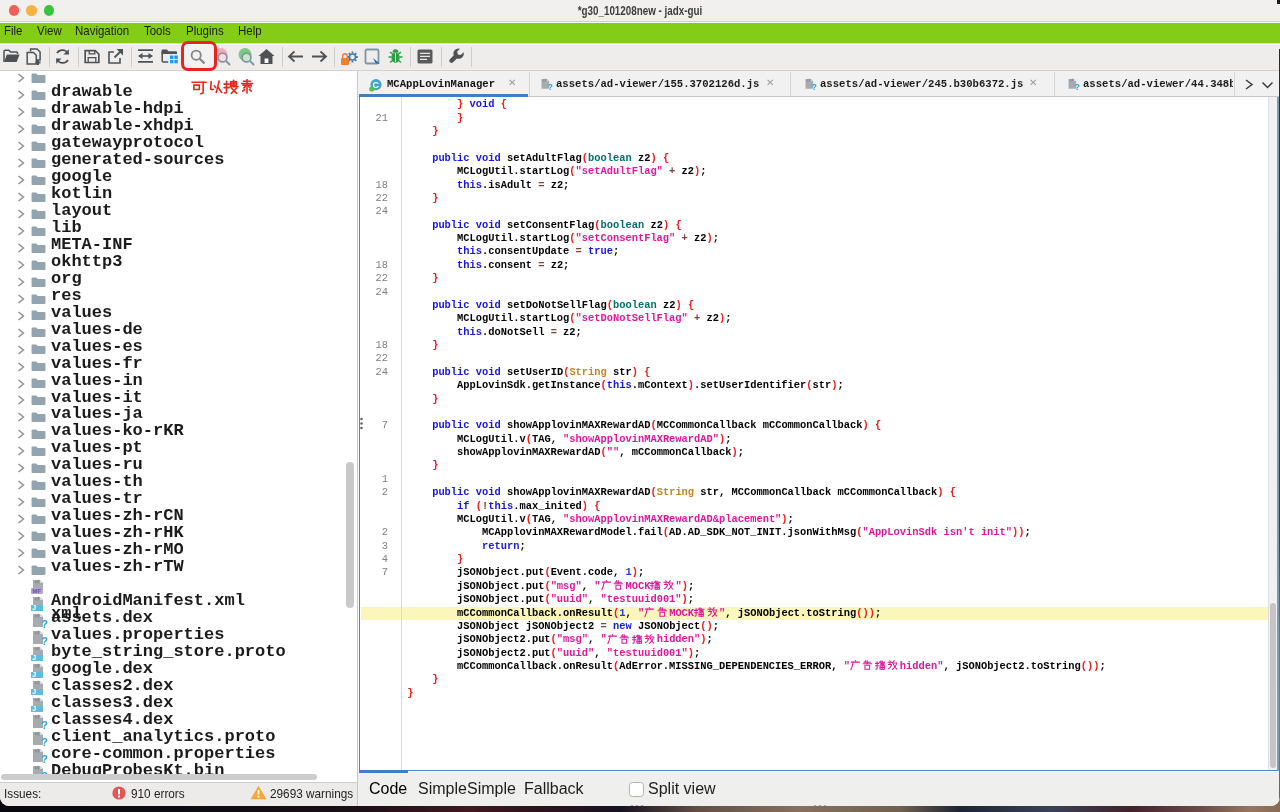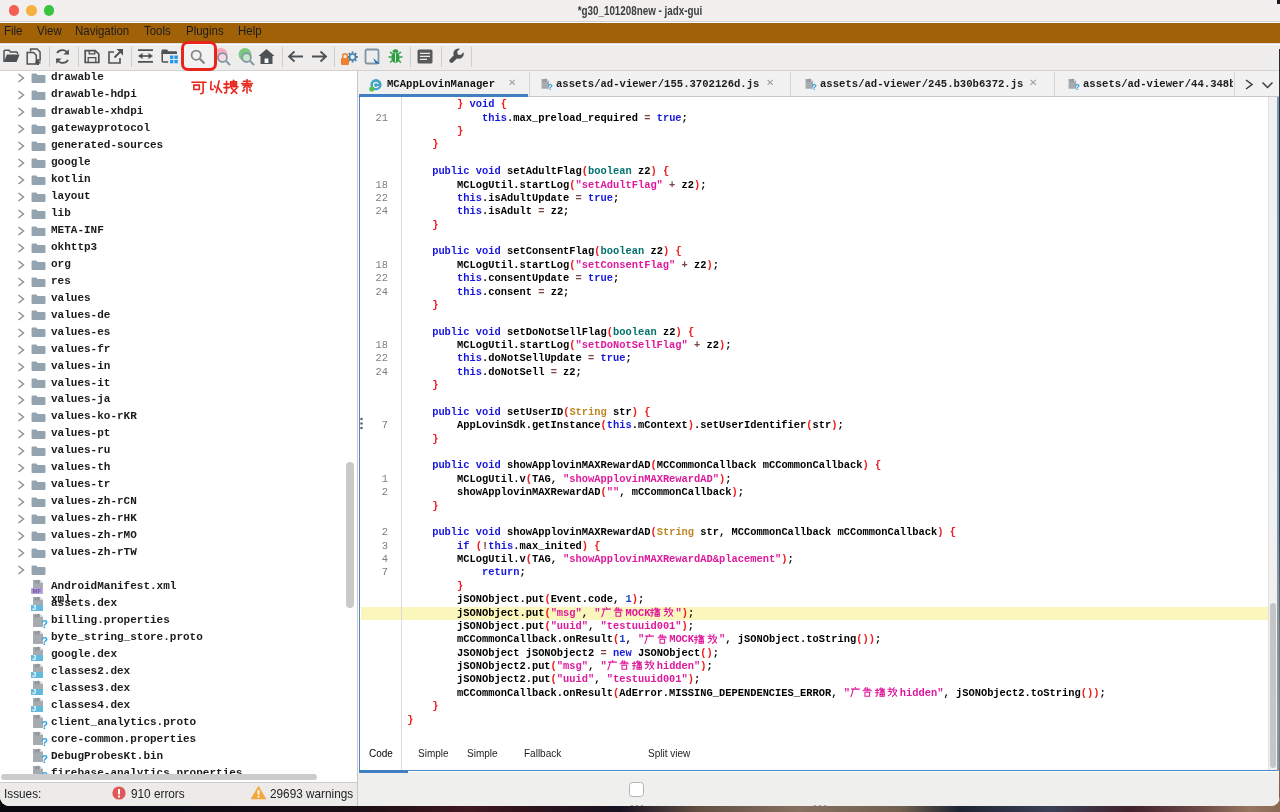--- a/index.html
+++ b/index.html
@@ -4,30 +4,30 @@
 * { margin:0; padding:0; box-sizing:border-box; }
 html,body { width:1280px; height:812px; overflow:hidden; font-family:"Liberation Sans",sans-serif; }
 body { background:#111118; position:relative; }
 .ab { position:absolute; }
 #desktop { position:absolute; left:0; top:0; width:1280px; height:812px;
   background:linear-gradient(90deg,#08080e 0,#0b0a12 180px,#1c0f16 360px,#401820 470px,#30141c 520px,#171221 620px,#635044 700px,#86705f 800px,#71604f 900px,#1d2433 960px,#3a4156 1050px,#41222c 1130px,#6b4a48 1200px,#96765f 1250px,#8a6a52 1280px); }
 #win { position:absolute; left:0; top:0; width:1280px; height:806px; background:#fff; border-radius:0 0 9px 9px; overflow:hidden; }
 #titlebar { position:absolute; left:0; top:0; width:100%; height:21.5px; background:#f2f0ef; border-bottom:1px solid #d2cfce; }
 #titlebar .tl { position:absolute; top:5.2px; width:10.5px; height:10.5px; border-radius:50%; }
 #title { position:absolute; top:3.5px; width:100%; text-align:center; font-size:12.3px; font-weight:bold; color:#3d3d3d; transform:scaleX(0.8); transform-origin:center 0; }
-#menubar { position:absolute; left:0; top:22.5px; width:100%; height:21px; background:#a16207; border-bottom:1px solid #dcdcdc; }
+#menubar { position:absolute; left:0; top:22.5px; width:100%; height:21px; background:#84cc16; border-bottom:1px solid #dcdcdc; }
 .mi { position:absolute; top:0.5px; font-size:13.5px; color:#1c1c1c; transform:scaleX(0.85); transform-origin:0 0; }
 #toolbar { position:absolute; left:0; top:44.5px; width:100%; height:26px; background:#eeedec; border-bottom:1px solid #d4d2d0; }
 #tbicons { position:absolute; left:0; top:0; width:100%; height:0; }
 .tsep { position:absolute; top:47px; width:1px; height:20px; background:#cfcdcb; }
 #redbox { position:absolute; left:180.5px; top:41px; width:36px; height:30px; border:3px solid #e8251d; border-radius:7px; z-index:30; background:rgba(255,255,255,0.30); }
 #redtext { position:absolute; left:191px; top:79px; z-index:30; }
 #treebg { position:absolute; left:0; top:71px; width:357px; height:711px; background:#fff; }
 #tree { position:absolute; left:0; top:0; width:357px; height:774px; overflow:hidden; }
-.trow { position:absolute; left:51px; height:17px; line-height:17px; font-family:"Liberation Mono",monospace; font-size:11px; font-weight:600; color:#1b1b1b; white-space:pre; }
+.trow { position:absolute; left:51px; height:17px; line-height:17px; font-family:"Liberation Mono",monospace; font-size:17px; font-weight:600; color:#1b1b1b; white-space:pre;margin-top:14px; }
 #treehsb { position:absolute; left:1px; top:774px; width:316px; height:5.5px; border-radius:3px; background:#cccccc; }
 #treevsb { position:absolute; left:346px; top:462px; width:8px; height:146px; border-radius:4px; background:#c9c9c9; }
 #statusbar { position:absolute; left:0; top:782px; width:357px; height:24px; background:#ecebea; border-top:1px solid #cfcdcc; }
 #divider { position:absolute; left:356.5px; top:71px; width:1.5px; height:735px; background:#c9c7c6; }
 #tabbar { position:absolute; left:358px; top:71px; width:922px; height:26px; background:#f1f1f1; border-bottom:1px solid #c8c8c8; }
 .tabtxt { position:absolute; top:78px; font-family:"Liberation Mono",monospace; font-size:10.6px; font-weight:bold; color:#1c1c1c; z-index:5; }
 .tx { position:absolute; top:77px; font-size:10px; color:#9a9a9a; z-index:5; }
 .vsep { position:absolute; top:72px; width:1px; height:24px; background:#d6d6d6; z-index:4; }
 #tabul { position:absolute; left:358.5px; top:93.8px; width:169.5px; height:3.4px; background:#3f7ec0; z-index:6; }
 #codewrap { position:absolute; left:358.5px; top:97.2px; width:921px; height:673.3px; background:#fff; border-left:1.6px solid #4a86c8; }
@@ -41,21 +41,21 @@
 .cursor { display:inline-block; width:2px; height:11.5px; background:#000; vertical-align:-2px; }
 svg.cjk { display:inline-block; vertical-align:-1px; }
 #stripe { position:absolute; left:1268.4px; top:97.2px; width:11.6px; height:673.3px; background:#f1f1f1; border-left:1px solid #e0e0e0; }
 #edvsb { position:absolute; left:1270.3px; top:603px; width:5.6px; height:165px; border-radius:3px; background:#c5c5c5; }
 #edborder-b { position:absolute; left:358.5px; top:769.9px; width:920px; height:1.6px; background:#4a86c8; }
 #edborder-r { position:absolute; left:1277.2px; top:97.2px; width:1.6px; height:674px; background:#7d9cb4; }
 #sliver { position:absolute; left:1278.5px; top:49px; width:1.5px; height:757px; background:linear-gradient(#242b37 0,#272e3c 300px,#3a3a44 480px,#8a6c55 580px,#96765c 680px,#7a5a48 757px); }
 #notch { position:absolute; left:1276.5px; top:0; width:3.5px; height:4px; background:#1a1a22; }
 #bottombar { position:absolute; left:358px; top:771.5px; width:922px; height:34.5px; background:#efefee; }
 #codeul { position:absolute; left:358.5px; top:769.9px; width:49.5px; height:3.2px; background:#3f7ec0; z-index:6; }
-.bt { position:absolute; top:748px; font-size:10px; color:#1d1d1d; }
+.bt { position:absolute; top:780px; font-size:16px; color:#1d1d1d; }
 #splitcb { position:absolute; left:628.5px; top:781.5px; width:15px; height:15px; background:#fff; border:1.5px solid #b5b3b1; border-radius:3.5px; }
 .sb { position:absolute; top:786px; font-size:12.8px; color:#222; transform:scaleX(0.92); transform-origin:0 0; }
 .dots3 { position:absolute; top:804.5px; width:14px; height:3px; }
 #spdots { position:absolute; left:360.2px; top:416.5px; width:3px; height:13px; }
 </style></head>
 <body>
 <div id="desktop"></div>
 <div id="win">
   <div id="titlebar">
     <div class="tl" style="left:8.8px;background:#f35f57"></div>
@@ -411,21 +411,21 @@
         <text x="1.2" y="14.4" font-family="Liberation Sans" font-size="7" font-weight="bold" fill="#fff">J</text>
       </svg>
       <div class="trow" style="top:595.1px">assets.dex</div>
       <svg class="ab" style="left:31px;top:612.54px" width="17" height="16" viewBox="0 0 17 16">
         <path fill="#a6abb0" d="M2 1 h7 l3 3 v10 h-10 Z"></path>
         <path fill="#d7dadd" d="M9 1 l3 3 h-3 Z"></path>
         <rect x="4" y="1.6" width="1.6" height="2.8" fill="#8b9196"></rect>
         <rect x="6.4" y="0.8" width="1.8" height="3.6" fill="#8b9196"></rect>
         <text x="10.2" y="15" font-family="Liberation Sans" font-size="11" font-weight="bold" fill="#29a3dc">?</text>
       </svg>
-      <div class="trow" style="top:612.0px">billing.properties</div>
+      <div class="trow" style="top:612.0px">values.properties</div>
       <svg class="ab" style="left:31px;top:629.51px" width="17" height="16" viewBox="0 0 17 16">
         <path fill="#a6abb0" d="M2 1 h7 l3 3 v10 h-10 Z"></path>
         <path fill="#d7dadd" d="M9 1 l3 3 h-3 Z"></path>
         <rect x="4" y="1.6" width="1.6" height="2.8" fill="#8b9196"></rect>
         <rect x="6.4" y="0.8" width="1.8" height="3.6" fill="#8b9196"></rect>
         <text x="10.2" y="15" font-family="Liberation Sans" font-size="11" font-weight="bold" fill="#29a3dc">?</text>
       </svg>
       <div class="trow" style="top:629.0px">byte_string_store.proto</div>
       <svg class="ab" style="left:31px;top:646.48px" width="17" height="16" viewBox="0 0 17 16">
         <path fill="#a6abb0" d="M2 1 h7 l3 3 v10 h-10 Z"></path>
@@ -609,54 +609,52 @@
       <div class="cl"></div>
       <div class="cl"></div>
       <div class="cl"></div>
       <div class="cl"></div>
       <div class="cl"></div>
       <div class="cl"></div>
     </div>
   <div id="gutsep"></div>
   <div id="code">
       <div class="cl">        <i class="r">}</i> <i class="k">void</i> <i class="r">{</i></div>
-      <div class="cl">            <i class="k">this</i>.max_preload_required <i class="o">=</i> <i class="k">true</i>;</div>
       <div class="cl">        <i class="r">}</i></div>
       <div class="cl">    <i class="r">}</i></div>
       <div class="cl">&nbsp;</div>
       <div class="cl">    <i class="k">public</i> <i class="k">void</i> setAdultFlag<i class="r">(</i><i class="t">boolean</i> z2<i class="r">)</i> <i class="r">{</i></div>
       <div class="cl">        MCLogUtil.startLog<i class="r">(</i><i class="s">"setAdultFlag"</i> <i class="o">+</i> z2<i class="r">)</i>;</div>
-      <div class="cl">        <i class="k">this</i>.isAdultUpdate <i class="o">=</i> <i class="k">true</i>;</div>
       <div class="cl">        <i class="k">this</i>.isAdult <i class="o">=</i> z2;</div>
       <div class="cl">    <i class="r">}</i></div>
       <div class="cl">&nbsp;</div>
       <div class="cl">    <i class="k">public</i> <i class="k">void</i> setConsentFlag<i class="r">(</i><i class="t">boolean</i> z2<i class="r">)</i> <i class="r">{</i></div>
       <div class="cl">        MCLogUtil.startLog<i class="r">(</i><i class="s">"setConsentFlag"</i> <i class="o">+</i> z2<i class="r">)</i>;</div>
       <div class="cl">        <i class="k">this</i>.consentUpdate <i class="o">=</i> <i class="k">true</i>;</div>
       <div class="cl">        <i class="k">this</i>.consent <i class="o">=</i> z2;</div>
       <div class="cl">    <i class="r">}</i></div>
       <div class="cl">&nbsp;</div>
       <div class="cl">    <i class="k">public</i> <i class="k">void</i> setDoNotSellFlag<i class="r">(</i><i class="t">boolean</i> z2<i class="r">)</i> <i class="r">{</i></div>
       <div class="cl">        MCLogUtil.startLog<i class="r">(</i><i class="s">"setDoNotSellFlag"</i> <i class="o">+</i> z2<i class="r">)</i>;</div>
-      <div class="cl">        <i class="k">this</i>.doNotSellUpdate <i class="o">=</i> <i class="k">true</i>;</div>
       <div class="cl">        <i class="k">this</i>.doNotSell <i class="o">=</i> z2;</div>
       <div class="cl">    <i class="r">}</i></div>
       <div class="cl">&nbsp;</div>
       <div class="cl">    <i class="k">public</i> <i class="k">void</i> setUserID<i class="r">(</i><i class="g">String</i> str<i class="r">)</i> <i class="r">{</i></div>
       <div class="cl">        AppLovinSdk.getInstance<i class="r">(</i><i class="k">this</i>.mContext<i class="r">)</i>.setUserIdentifier<i class="r">(</i>str<i class="r">)</i>;</div>
       <div class="cl">    <i class="r">}</i></div>
       <div class="cl">&nbsp;</div>
       <div class="cl">    <i class="k">public</i> <i class="k">void</i> showApplovinMAXRewardAD<i class="r">(</i>MCCommonCallback mCCommonCallback<i class="r">)</i> <i class="r">{</i></div>
       <div class="cl">        MCLogUtil.v<i class="r">(</i>TAG, <i class="s">"showApplovinMAXRewardAD"</i><i class="r">)</i>;</div>
       <div class="cl">        showApplovinMAXRewardAD<i class="r">(</i><i class="s">""</i>, mCCommonCallback<i class="r">)</i>;</div>
       <div class="cl">    <i class="r">}</i></div>
       <div class="cl">&nbsp;</div>
       <div class="cl">    <i class="k">public</i> <i class="k">void</i> showApplovinMAXRewardAD<i class="r">(</i><i class="g">String</i> str, MCCommonCallback mCCommonCallback<i class="r">)</i> <i class="r">{</i></div>
       <div class="cl">        <i class="k">if</i> <i class="r">(</i><i class="o">!</i><i class="k">this</i>.max_inited<i class="r">)</i> <i class="r">{</i></div>
       <div class="cl">        MCLogUtil.v<i class="r">(</i>TAG, <i class="s">"showApplovinMAXRewardAD&amp;placement"</i><i class="r">)</i>;</div>
+      <div class="cl">            MCApplovinMAXRewardModel.fail<i class="r">(</i>AD.AD_SDK_NOT_INIT.jsonWithMsg<i class="r">(</i><i class="s">"AppLovinSdk isn't init"</i><i class="r">))</i>;</div>
       <div class="cl">            <i class="k">return</i>;</div>
       <div class="cl">        <i class="r">}</i></div>
       <div class="cl">        jSONObject.put<i class="r">(</i>Event.code, <i class="n">1</i><i class="r">)</i>;</div>
       <div class="cl">        jSONObject.put<i class="r">(</i><i class="s">"msg"</i>, <i class="s">"<svg class="cjk" style="width:10.6px;height:10.6px;margin-bottom:-1px;margin-right:1.88px" viewBox="0 0 100 100">
             <g fill="none" stroke="#df179c" stroke-width="10" stroke-linecap="round">
               <path d="M50 4 L56 14"></path>
               <path d="M14 20 H90"></path>
               <path d="M30 20 Q24 60 8 92"></path>
             </g>
           </svg><svg class="cjk" style="width:10.6px;height:10.6px;margin-bottom:-1px;margin-right:1.88px" viewBox="0 0 100 100">

